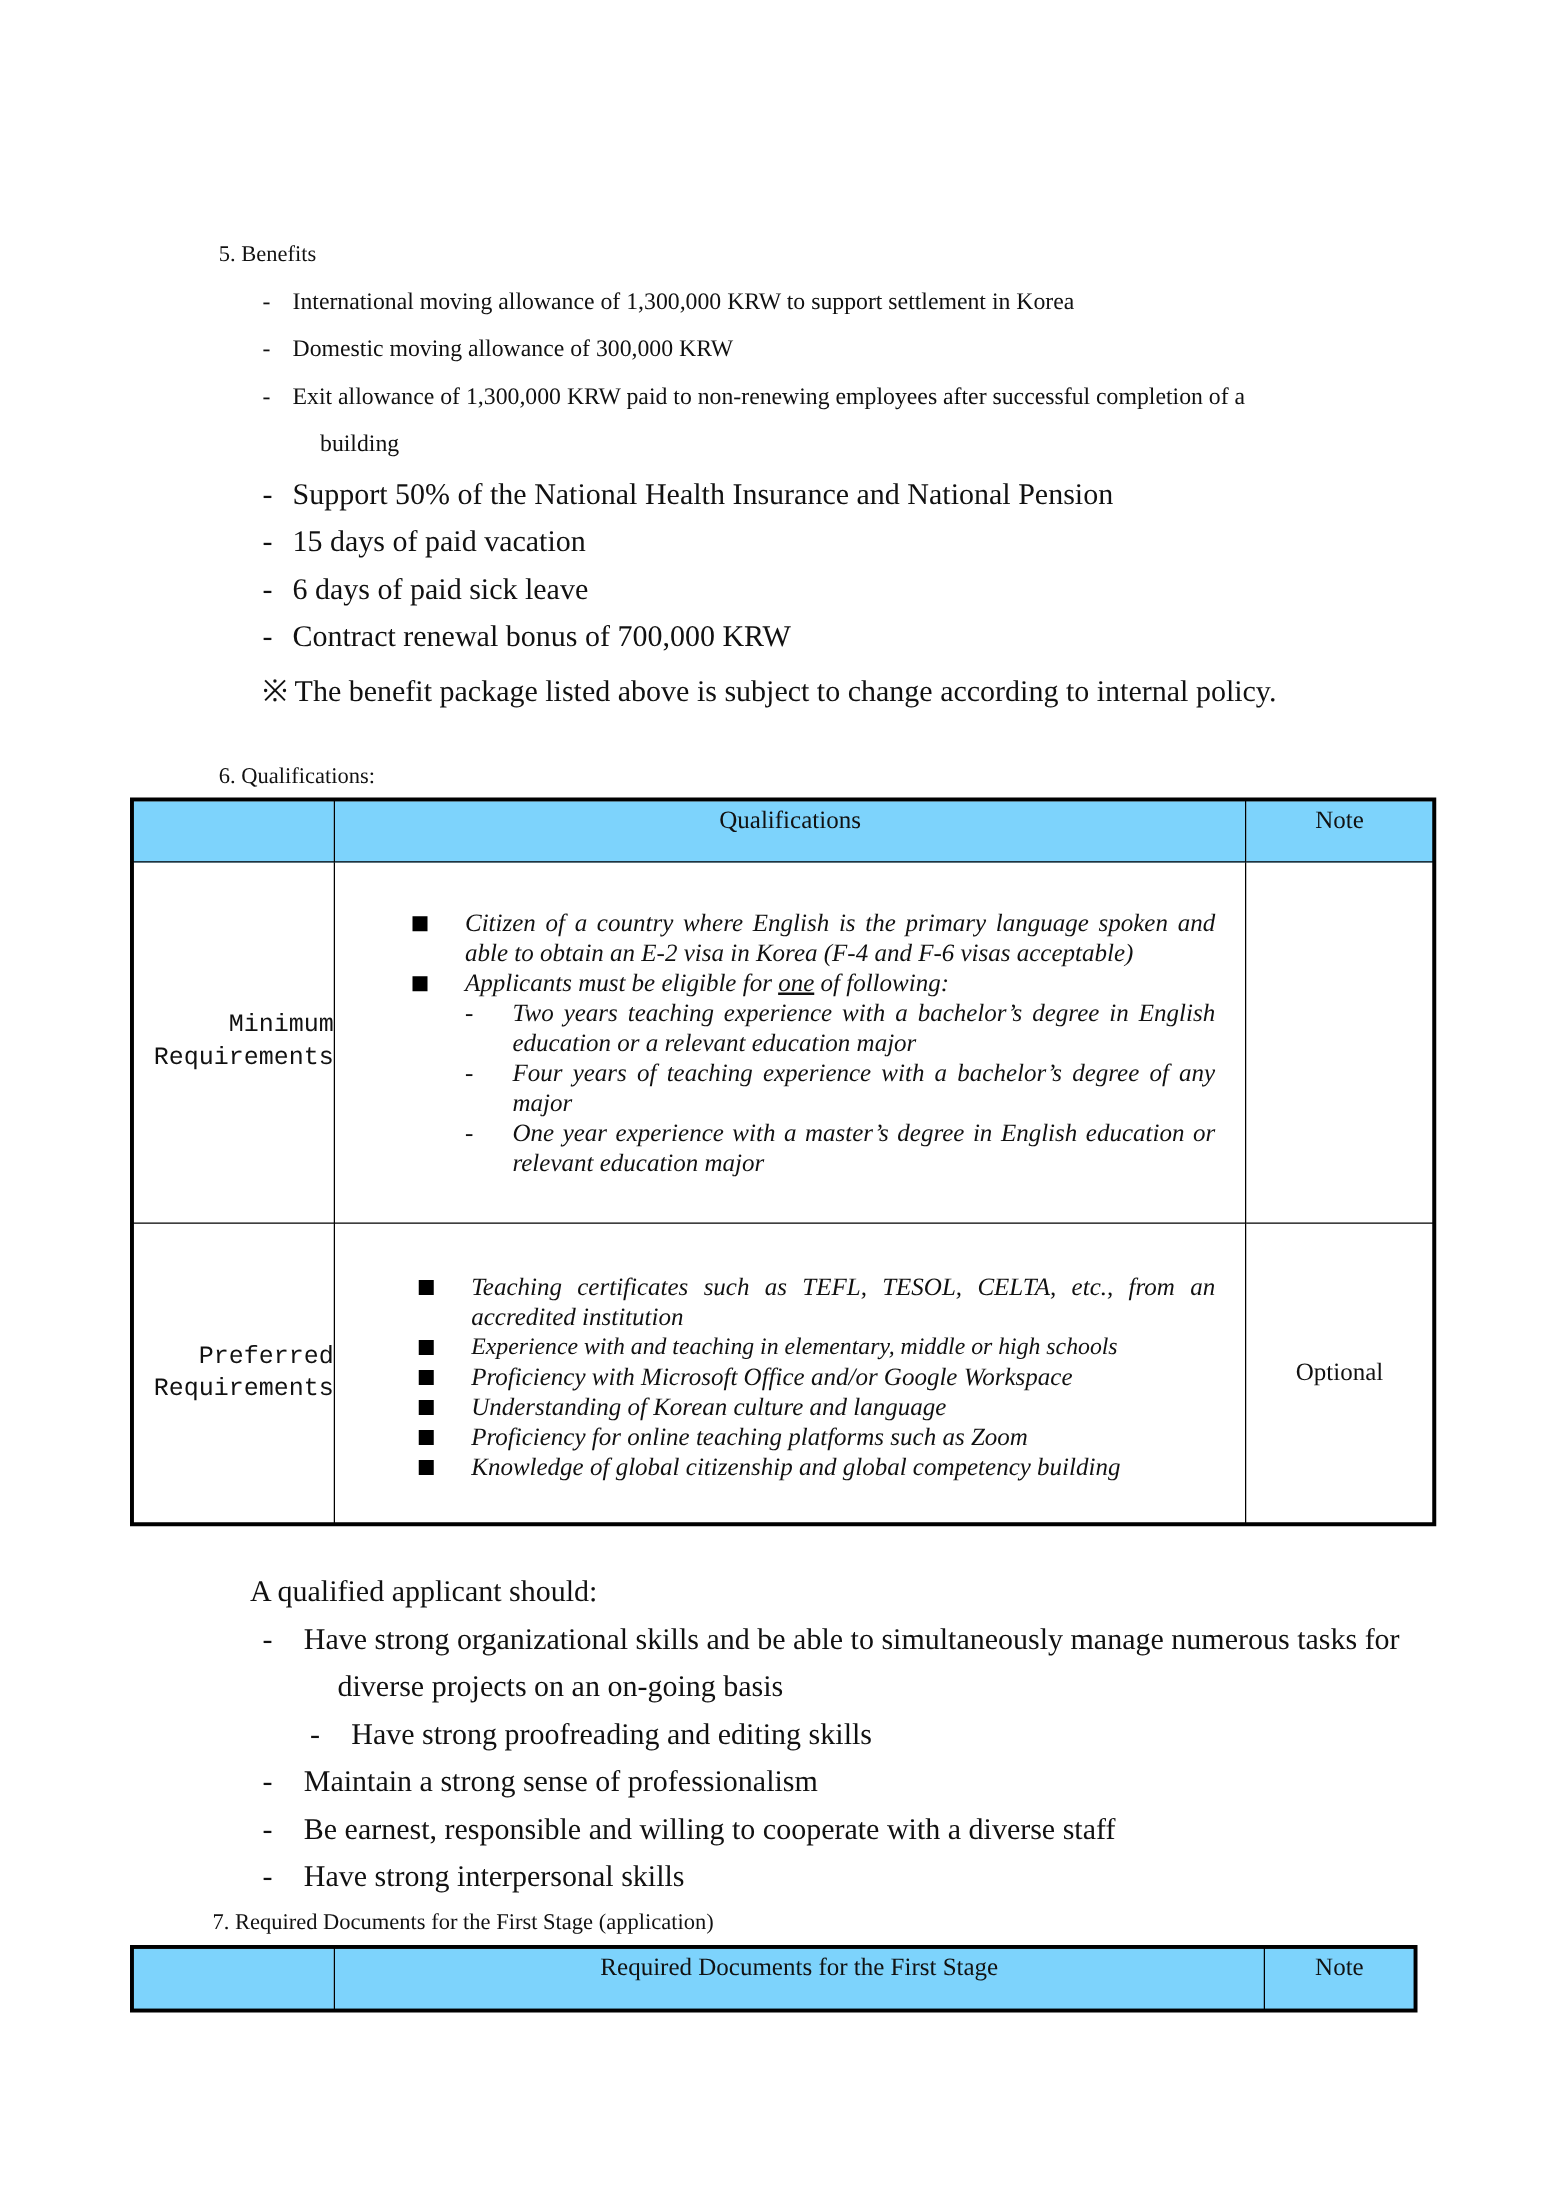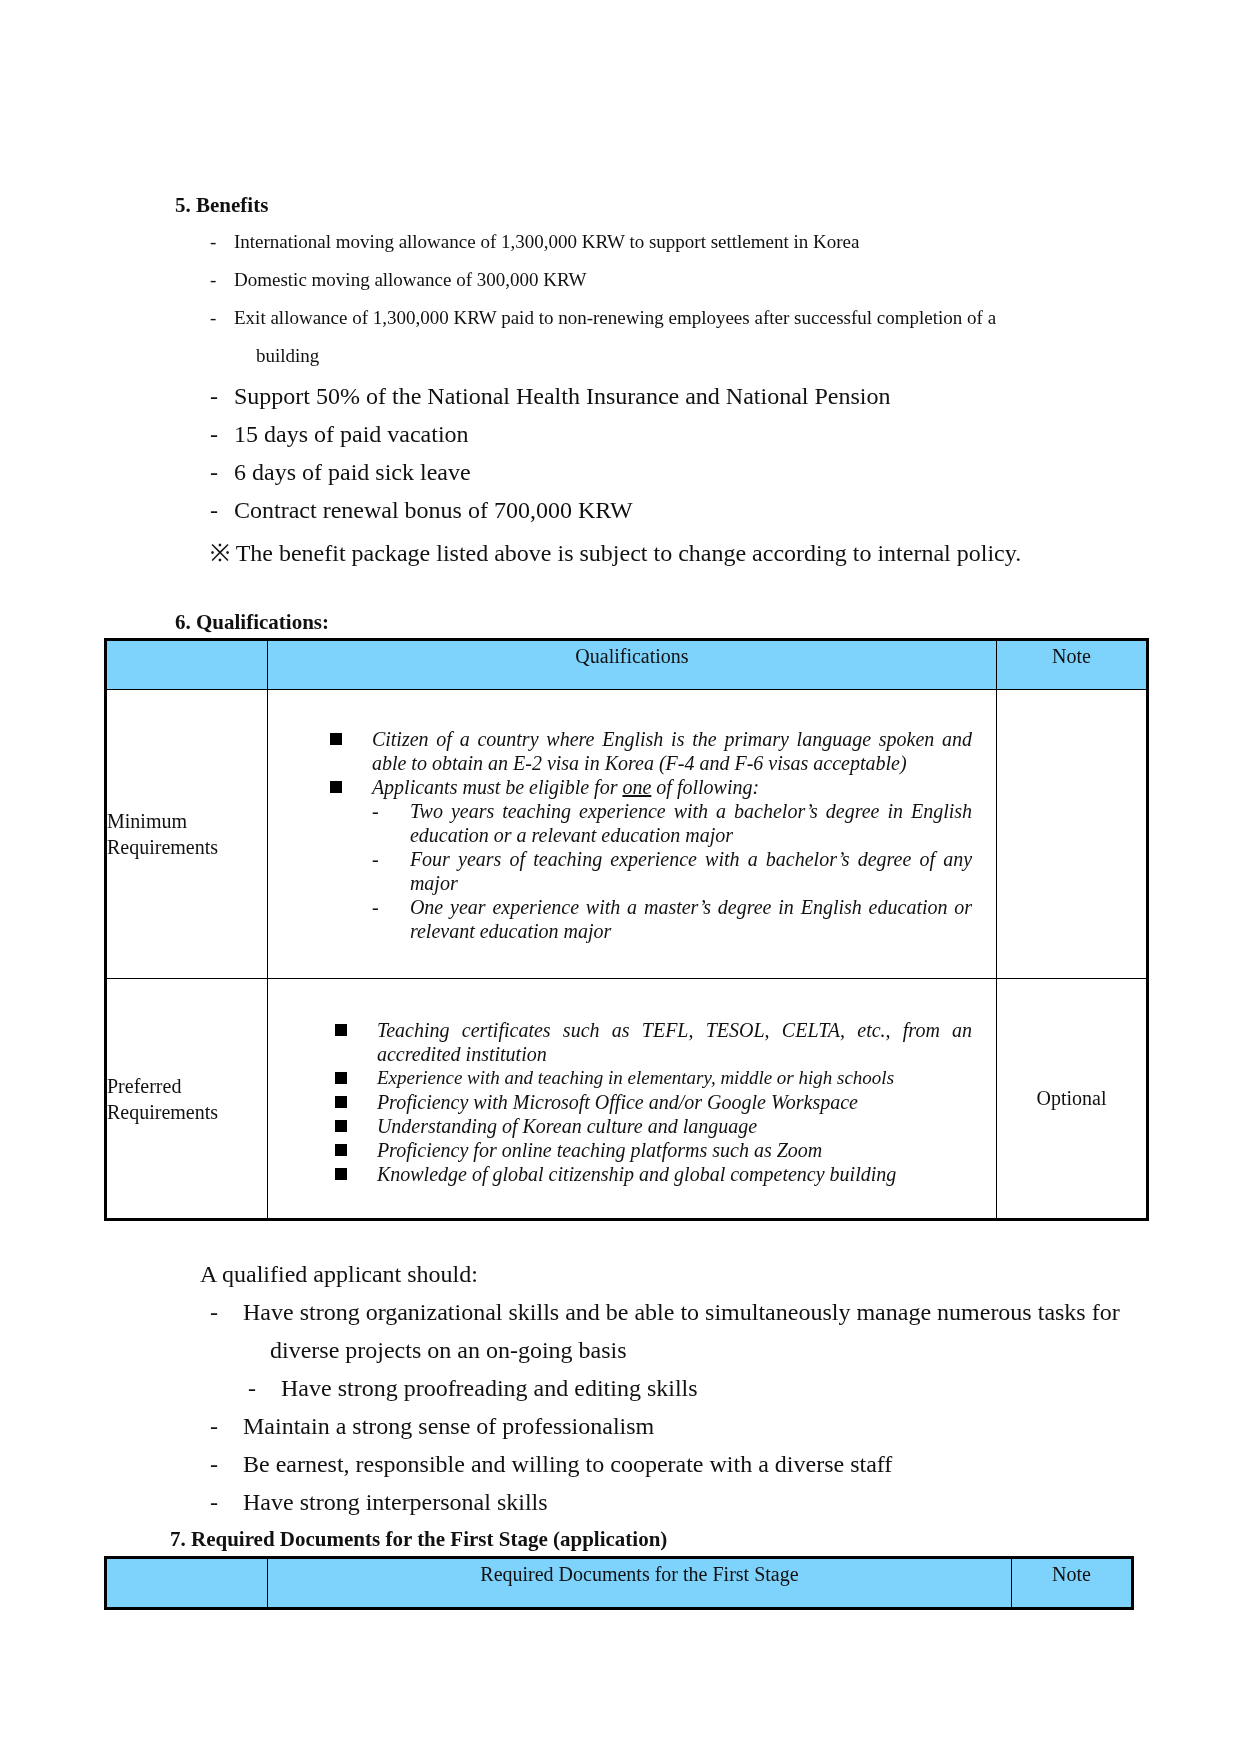--- a/index.html
+++ b/index.html
@@ -1,27 +1,27 @@
 <!DOCTYPE html>
 <html><head>
 <meta charset="utf-8">
 <style>
   html, body { margin: 0; padding: 0; background: #ffffff; }
   body { width: 1241px; height: 1754px; position: relative; overflow: hidden;
          font-family: "Liberation Serif", serif; color: #111; }
   .abs { position: absolute; white-space: nowrap; }
-  .h { font-weight: bold; font-size: 21px; }
+  .h { font-weight: normal; font-size: 18px; }
   .t { font-size: 24px; }
   .cond { font-size: 19px; transform-origin: left center; }
   .dash { display: inline-block; width: 24px; }
   table.qt { position: absolute; border-collapse: collapse; font-size: 20px; }
   table.qt td { border: 1.5px solid #000; vertical-align: middle; padding: 0; }
   .hdr td { background: #7dd3fc; height: 44px; text-align: center; vertical-align: top !important; padding-top: 4px !important; }
   .outer { outline: 3px solid #000; outline-offset: -1px; }
-  .lbl { text-align: left; line-height: 26px; }
+  .lbl { text-align: right; line-height: 26px; font-family: Liberation Mono, monospace; }
   ul.sq { list-style: none; margin: 12px; padding: 0; font-style: italic; }
   ul.sq > li { position: relative; padding-left: 42px; line-height: 24px; text-align: justify; }
   ul.sq > li .bullet { position: absolute; left: 0; top: 6px; width: 12px; height: 12px; background: #000; }
   ul.dl { list-style: none; margin: 0; padding: 0; }
   ul.dl li { position: relative; padding-left: 38px; line-height: 24px; text-align: justify; }
   ul.dl li .d { position: absolute; left: 0; top: 0; }
   u { text-decoration: underline; }
 </style>
 </head>
 <body>

